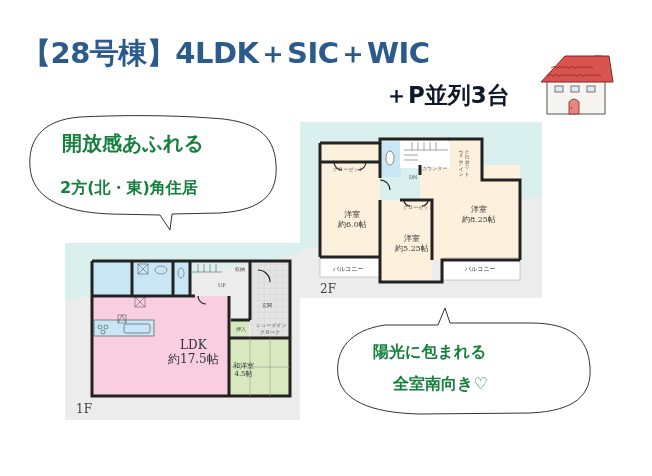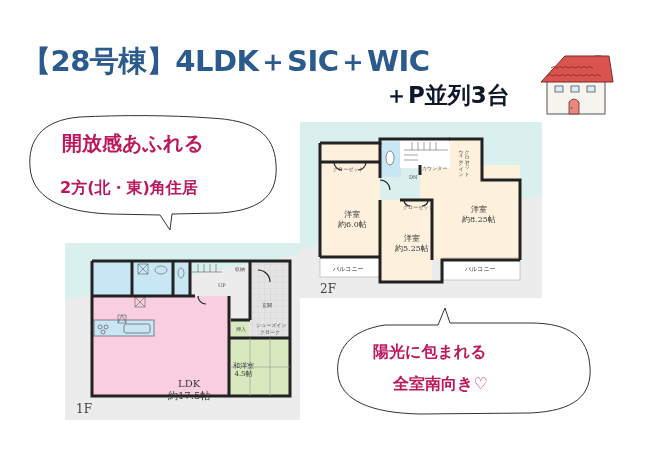--- a/index.html
+++ b/index.html
@@ -1,22 +1,22 @@
 <!DOCTYPE html>
 <html><head>
 <meta charset="utf-8">
 <style>
   html,body{margin:0;padding:0;}
   body{width:652px;height:476px;background:#ffffff;position:relative;overflow:hidden;font-family:"DejaVu Sans","Liberation Sans",sans-serif;}
-  .title{position:absolute;left:22px;top:34px;font-size:29px;font-weight:bold;color:#2b5a8c;letter-spacing:-0.5px;white-space:nowrap;margin-top:8px;}
+  .title{position:absolute;left:22px;top:34px;font-size:29px;font-weight:bold;color:#2b5a8c;letter-spacing:-0.5px;white-space:nowrap;}
   .subtitle{position:absolute;left:385px;top:80px;font-size:23px;font-weight:bold;color:#0f172a;white-space:nowrap;}
   .house{position:absolute;left:535px;top:20px;width:80px;height:96px;}
   .plan-bg{position:absolute;}
   .bubble{position:absolute;}
-  .bubble-text{position:absolute;color:#be185d;font-weight:bold;text-align:center;white-space:nowrap;}
+  .bubble-text{position:absolute;color:#15803d;font-weight:bold;text-align:center;white-space:nowrap;}
   .floor-label{position:absolute;font-family:"DejaVu Serif","Liberation Serif",serif;font-size:12px;color:#404040;}
   .room-label{position:absolute;font-family:"DejaVu Serif","Liberation Serif",serif;color:#333;text-align:center;line-height:1.2;white-space:nowrap;}
   .tiny{font-size:5px;color:#444;}
 </style>
 </head>
 <body>
 
 <div class="title">【28号棟】4LDK＋SIC＋WIC</div>
 <div class="subtitle">＋P並列3台</div>
 
@@ -171,21 +171,21 @@
     <line x1="250" y1="338" x2="250" y2="396"></line>
       <line x1="270" y1="338" x2="270" y2="396"></line>
     <line x1="230" y1="367" x2="290" y2="367"></line>
   </g>
   <g stroke="#222" stroke-width="1.2" fill="none">
     <path d="M198 296 a8 8 0 0 0 8 8"></path>
     <path d="M258 270 a12 12 0 0 1 12 12"></path>
   </g>
 </svg>
 
-<div class="room-label" style="left:168px;top:338px;font-size:10px;margin-top:40px;">
+<div class="room-label" style="left:168px;top:338px;font-size:12px;">
   <div>LDK</div>
   <div>約17.5帖</div>
 </div>
 <div class="room-label" style="left:233px;top:362px;font-size:7px;">
   <div>和洋室</div>
   <div>4.5帖</div>
 </div>
 <div class="room-label tiny" style="left:236px;top:326px;">押入</div>
 <div class="room-label tiny" style="left:262px;top:302px;">玄関</div>
 <div class="room-label tiny" style="left:235px;top:266px;">収納</div>

